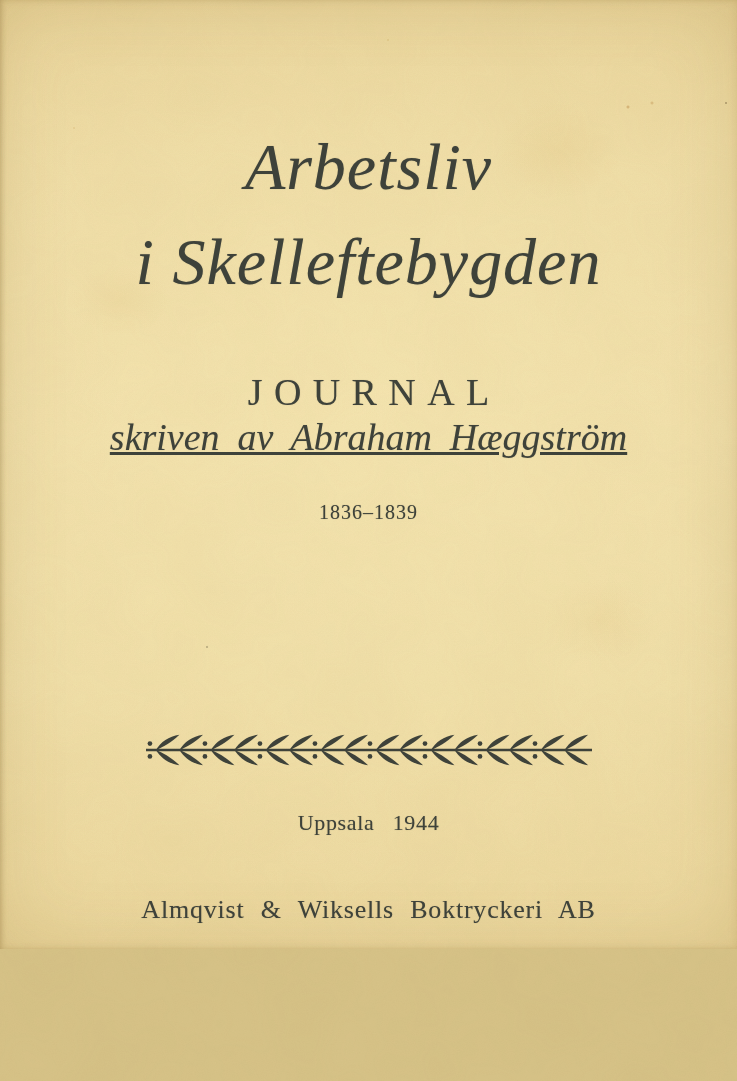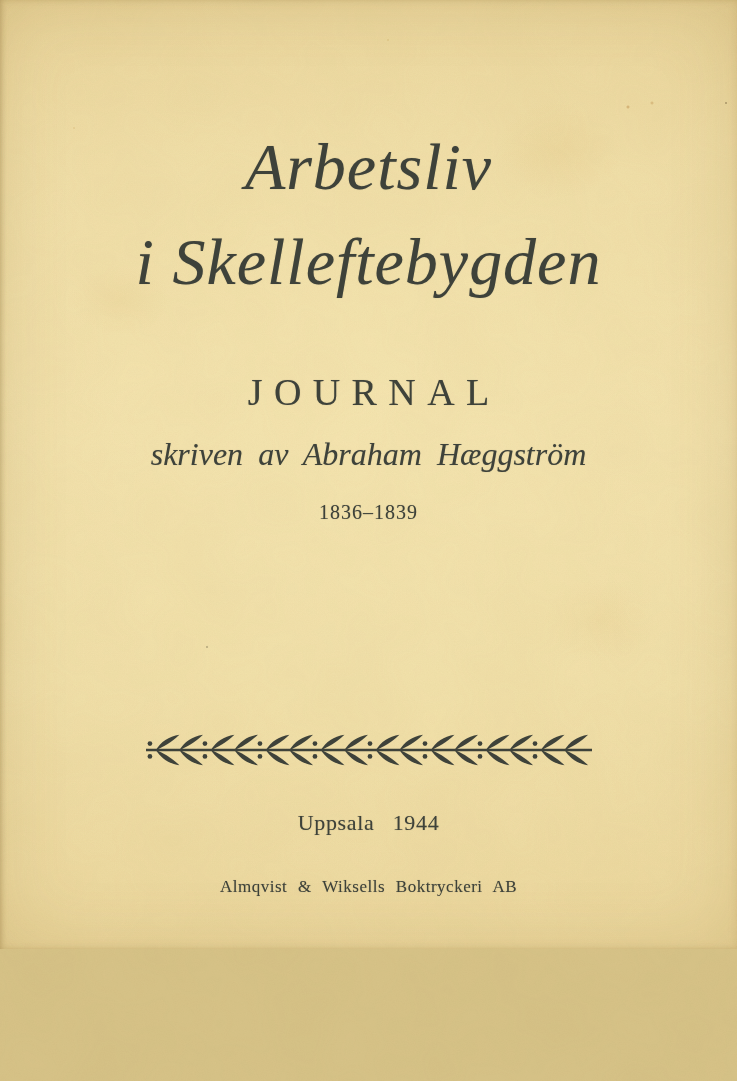--- a/index.html
+++ b/index.html
@@ -45,43 +45,44 @@
   }
   .title1 { top:134px; }
   .title2 { top:229px; }
   .subtitle {
     top:373px;
     font-size:38px; line-height:38px;
     letter-spacing:.30em;
     padding-left:.30em; 
   }
   .byline {
-    top:437px;
+    top:420px;
     font-style:italic;
-    font-size:32px; line-height:34px;
+    font-size:38px; line-height:34px;
     word-spacing:.22em;
+    text-decoration:underline;
   }
   .years {
     top:498px;
     font-size:20px; line-height:28px;
     letter-spacing:.05em;
   }
   .ornament {
     position:absolute; top:730px; left:50%;
     transform:translateX(-50%);
     width:446px; height:40px;
   }
   .imprint1 {
     top:812px;
     font-size:22px; line-height:22px;
     word-spacing:.55em; letter-spacing:.03em;font-family:Liberation Serif, serif;
   }
   .imprint2 {
-    top:876px;
-    font-size:17px; line-height:22px;
+    top:899px;
+    font-size:26px; line-height:22px;
     word-spacing:.35em; letter-spacing:.03em;
   }
 </style>
 </head>
 <body>
 
 <div class="sheet">
 
   <svg class="texture" width="737" height="1081" aria-hidden="true">
     <filter id="grain-fine">

